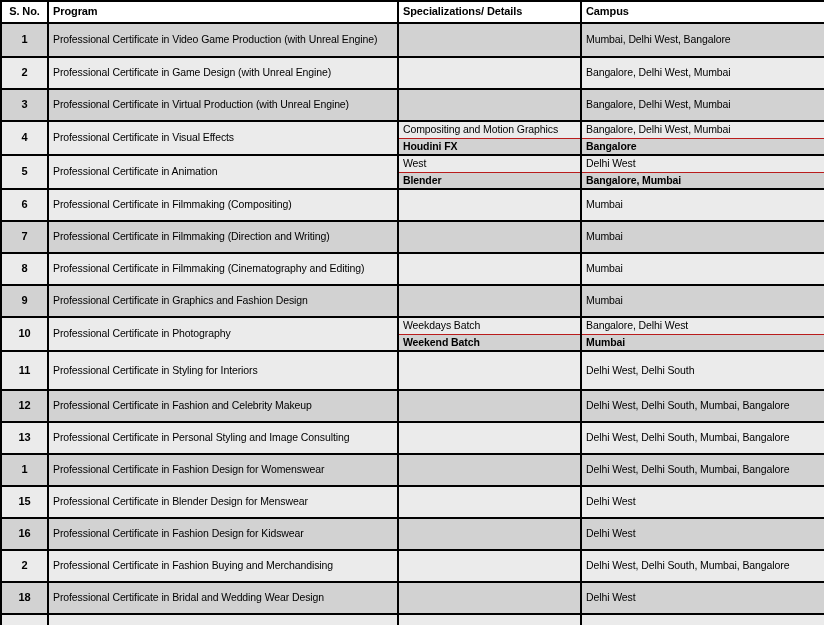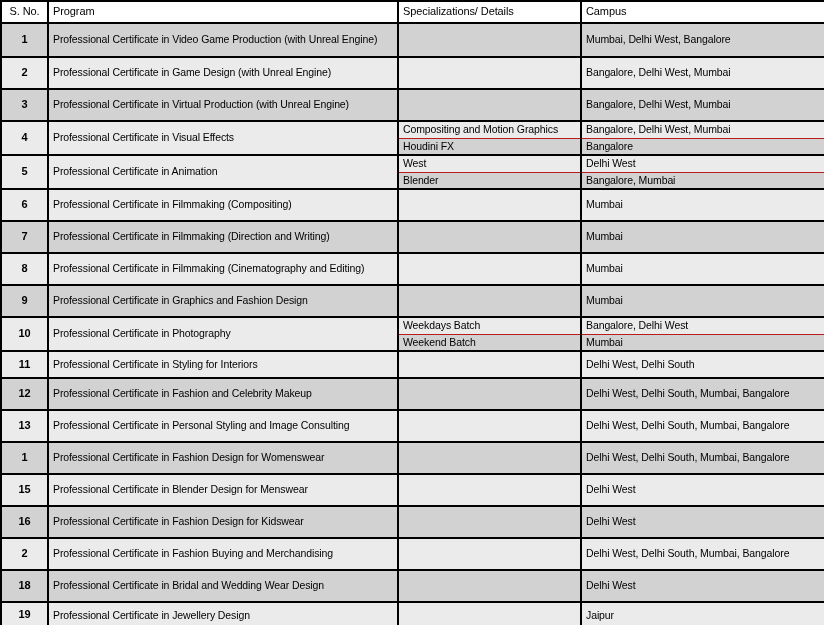--- a/index.html
+++ b/index.html
@@ -23,38 +23,38 @@
     line-height: 1.25;
     vertical-align: middle;
     padding: 1px 4px;
     overflow: hidden;
     text-align: left;
   }
   thead tr { height: 22px; }
   thead th {
     background: #ffffff;
     font-size: 11px;
-    font-weight: normal;
+    font-weight: bold;
   }
   th.c-sno { text-align: center; padding: 1px 2px; }
   td.sno {
     text-align: center;
     font-weight: bold;
     font-size: 11px;
   }
   
   tr.l > td { background: #ebebeb; }
   tr.g > td { background: #d2d2d2; }
   
   tr.sub1 > td.spec, tr.sub1 > td.campus { border-bottom: 1px solid #b91c1c; }
-  tr.sub2 > td { border-top: 1px solid #000000; }
+  tr.sub2 > td { border-top: 1px solid #000000; font-weight: bold; }
   
   tr.h34 { height: 34px; }
   tr.h32 { height: 32px; }
-  tr.h23 { height: 27px; }
+  tr.h23 { height: 39px; }
   tr.h17 { height: 17px; }
 </style>
 </head>
 <body>
 
 <table class="programs">
   <colgroup>
     <col style="width:47px">
     <col style="width:350px">
     <col style="width:183px">

